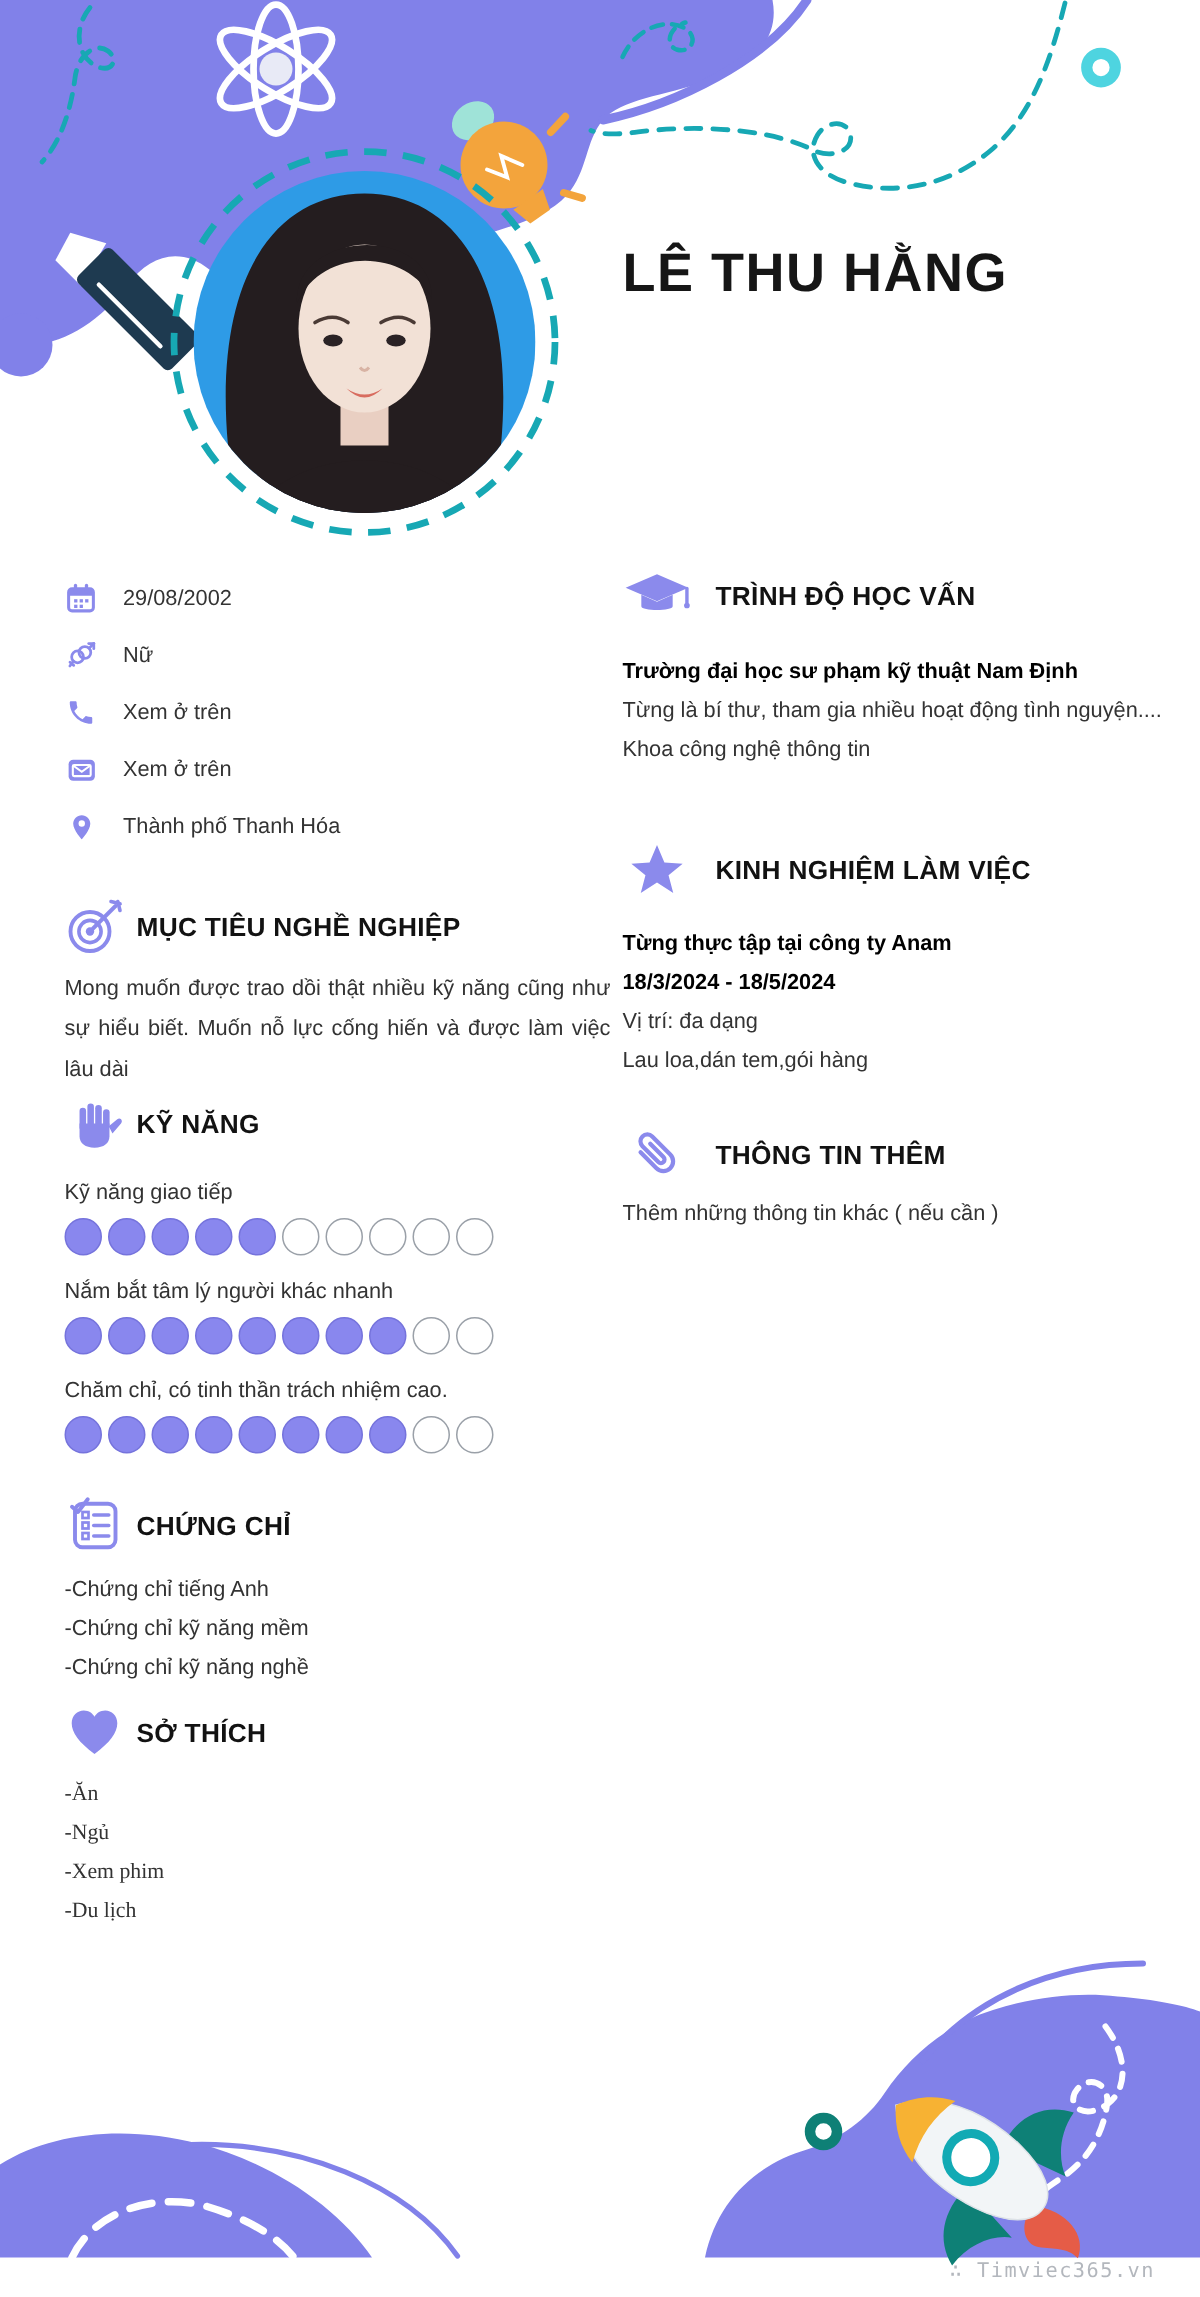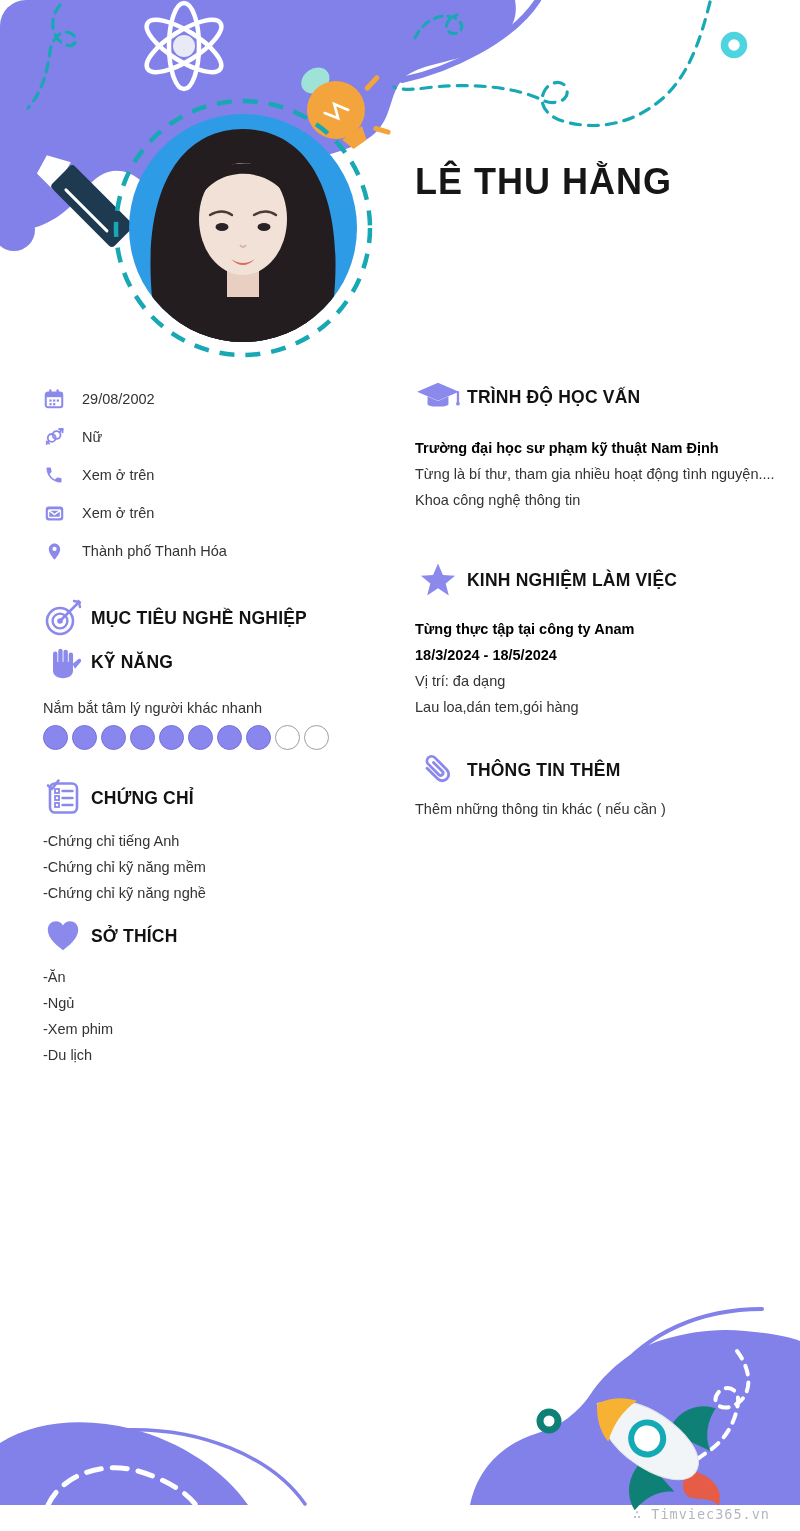--- a/index.html
+++ b/index.html
@@ -1,17 +1,17 @@
 <!DOCTYPE html>
 <html><head>
 <meta charset="utf-8">
 <style>
   html,body{margin:0;padding:0;background:#fff;}
   .page{position:relative;width:800px;height:1531px;background:#fff;overflow:hidden;
-        font-family:"Liberation Sans","DejaVu Sans",sans-serif;color:#333;border-radius:26px;}
+        font-family:"Liberation Sans","DejaVu Sans",sans-serif;color:#333;}
   svg{display:block;}
   .deco{position:absolute;left:0;pointer-events:none;}
   .deco-top{top:0;}
   .deco-bottom{top:1271px;}
 
   .photo-wrap{position:absolute;left:112px;top:97px;width:262px;height:262px;}
 
   .name-block{position:absolute;left:415px;top:162px;width:370px;}
   .name{margin:0;font-size:36px;font-weight:700;color:#161616;letter-spacing:1px;line-height:1.1;}
   .subtitle{margin:13px 0 0 0;font-size:18.5px;color:#2d2d2d;letter-spacing:.3px;}
@@ -19,35 +19,35 @@
   .col-left{position:absolute;left:43px;top:380px;width:364px;}
   .col-right{position:absolute;left:415px;top:375px;width:372px;}
 
   .pi-row{display:flex;align-items:center;height:38px;gap:17px;}
   .pi-icon{flex:0 0 22px;width:22px;height:22px;display:flex;align-items:center;justify-content:center;}
   .pi-text{font-size:14.5px;color:#333;}
 
   .sec-head{display:flex;align-items:center;height:44px;gap:8px;}
   .sec-head .ic{flex:0 0 40px;width:40px;height:42px;display:flex;align-items:center;justify-content:center;}
   .sec-title{font-size:17.5px;font-weight:700;color:#121212;letter-spacing:.2px;}
-  .col-right .sec-head{gap:6px;}
+  .col-right .sec-head{gap:16px;}
   .col-right .sec-head .ic{flex:0 0 46px;width:46px;}
 
   .sec-objective{margin-top:26px;}
   .objective-body{margin-top:6px;font-size:14.5px;line-height:27px;text-align:justify;color:#333;}
 
   .skill-label{margin-top:16px;font-size:14.5px;}
   .dots{display:flex;gap:4px;margin-top:9px;}
   .dot{width:25px;height:25px;border-radius:50%;background:#fff;border:1.6px solid #9aa0a8;box-sizing:border-box;}
   .dot.filled{background:#8987ee;border-color:#7573dc;}
 
   .sec-certs{margin-top:26px;}
   .cert-list{margin-top:8px;}
   .sec-hobbies{margin-top:8px;}
-  .hobby-list{margin-top:6px;}
+  .hobby-list{margin-top:6px;font-family:Liberation Serif, serif;}
   .plain-line{font-size:14.5px;line-height:26px;color:#333;}
 
   .edu-lines{margin-top:16px;}
   .line{font-size:14.5px;line-height:26px;color:#333;}
   .b{font-weight:700;color:#000000;}
   .sec-exp{margin-top:45px;}
   .exp-lines{margin-top:14px;}
   .sec-add{margin-top:28px;}
   .add-body{margin-top:4px;font-size:14.5px;line-height:26px;}
 
@@ -199,39 +199,70 @@
             <circle cx="17" cy="23" r="13" stroke-width="2.6"></circle>
             <circle cx="17" cy="23" r="7.4" stroke-width="2.4"></circle>
             <circle cx="17" cy="23" r="2.8" fill="#8b8aec" stroke="none"></circle>
             <line x1="19" y1="21" x2="34" y2="6" stroke-width="2.6" stroke-linecap="round"></line>
             <line x1="31" y1="3" x2="37" y2="4.5" stroke-width="2.4" stroke-linecap="round"></line>
             <line x1="35.5" y1="3" x2="37" y2="9" stroke-width="2.4" stroke-linecap="round"></line>
           </svg>
         </span>
         <span class="sec-title">MỤC TIÊU NGHỀ NGHIỆP</span>
       </div>
+      <p class="objective-body" style="margin:6px 0 0 0;">Mong muốn được trao dồi thật nhiều kỹ năng cũng như sự hiểu biết. Muốn nỗ lực cống hiến và được làm việc lâu dài</p>
     </div>
 
     <div class="sec-skills">
       <div class="sec-head">
         <span class="ic">
           <svg width="38" height="40" viewBox="0 0 40 40" fill="#8b8aec">
             <rect x="9.5" y="9" width="4.6" height="16" rx="2.3"></rect>
             <rect x="15" y="6" width="4.6" height="18" rx="2.3"></rect>
             <rect x="20.5" y="7" width="4.6" height="17" rx="2.3"></rect>
             <rect x="26" y="10" width="4.6" height="14" rx="2.3"></rect>
             <path d="M9.5,20 h21 v9 c0,5 -4,8 -10.5,8 c-6.5,0 -10.5,-3 -10.5,-8 Z"></path>
             <path d="M30,22 l6,-5 c2,-1.7 4.3,1 2.6,3 l-6,7 Z"></path>
           </svg>
         </span>
         <span class="sec-title">KỸ NĂNG</span>
       </div>
 
       <div>
+        <div class="skill-label">Kỹ năng giao tiếp</div>
+        <div class="dots">
+            <span class="dot filled"></span>
+            <span class="dot filled"></span>
+            <span class="dot filled"></span>
+            <span class="dot filled"></span>
+            <span class="dot filled"></span>
+            <span class="dot"></span>
+            <span class="dot"></span>
+            <span class="dot"></span>
+            <span class="dot"></span>
+            <span class="dot"></span>
+          </div>
+      </div>
+      <div>
         <div class="skill-label">Nắm bắt tâm lý người khác nhanh</div>
+        <div class="dots">
+            <span class="dot filled"></span>
+            <span class="dot filled"></span>
+            <span class="dot filled"></span>
+            <span class="dot filled"></span>
+            <span class="dot filled"></span>
+            <span class="dot filled"></span>
+            <span class="dot filled"></span>
+            <span class="dot filled"></span>
+            <span class="dot"></span>
+            <span class="dot"></span>
+          </div>
+      </div>
+      <div>
+        <div class="skill-label">Chăm chỉ, có tinh thần trách nhiệm cao.</div>
         <div class="dots">
             <span class="dot filled"></span>
             <span class="dot filled"></span>
             <span class="dot filled"></span>
             <span class="dot filled"></span>
             <span class="dot filled"></span>
             <span class="dot filled"></span>
             <span class="dot filled"></span>
             <span class="dot filled"></span>
             <span class="dot"></span>

